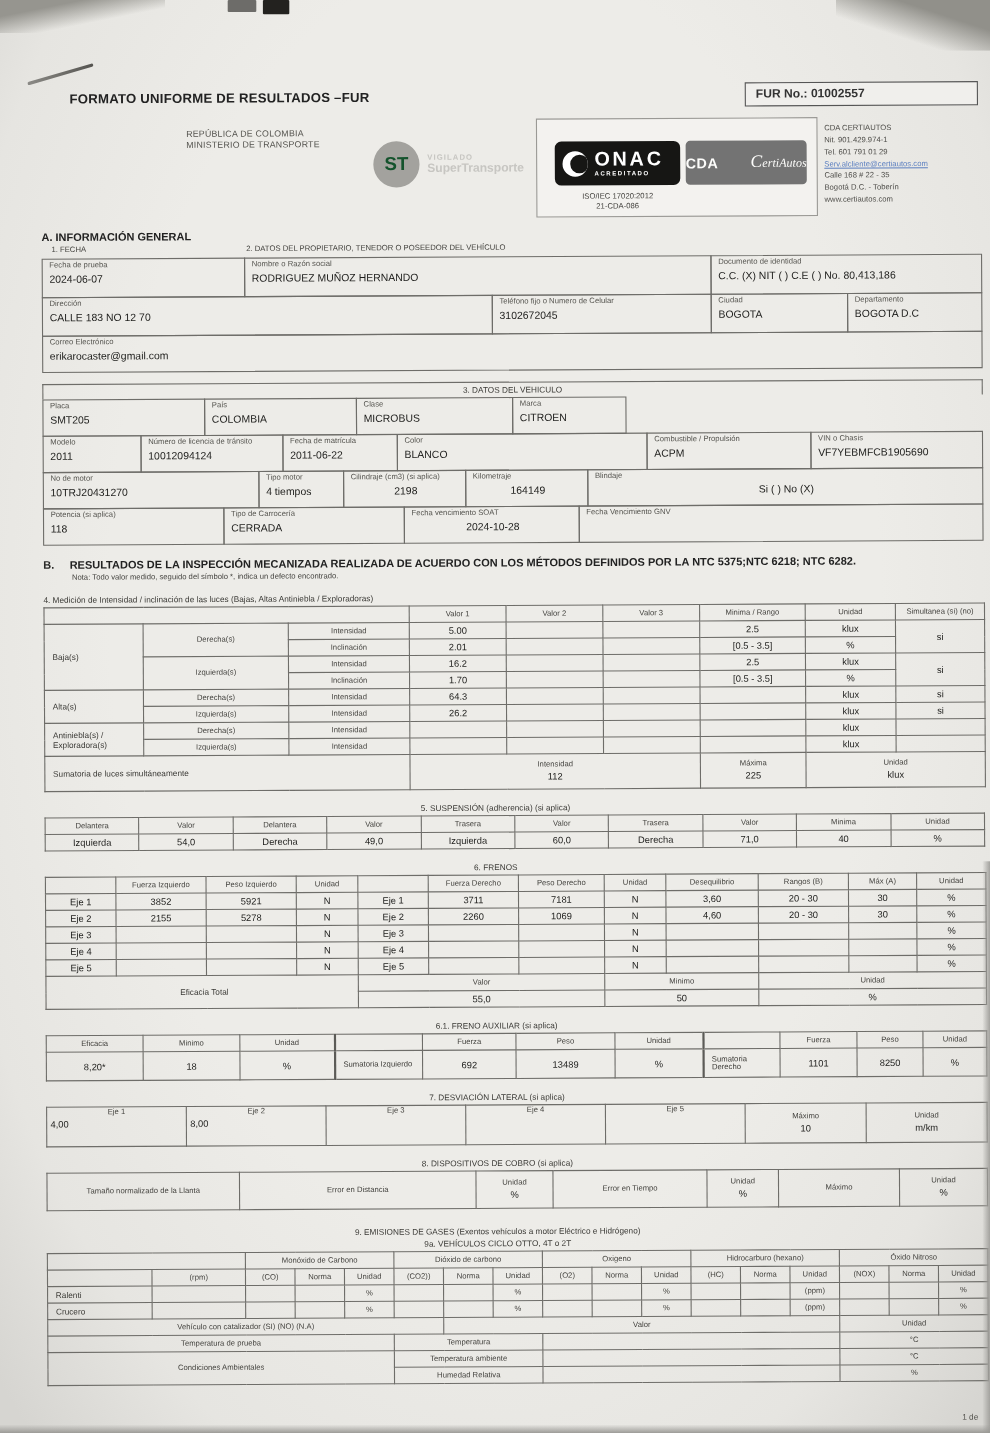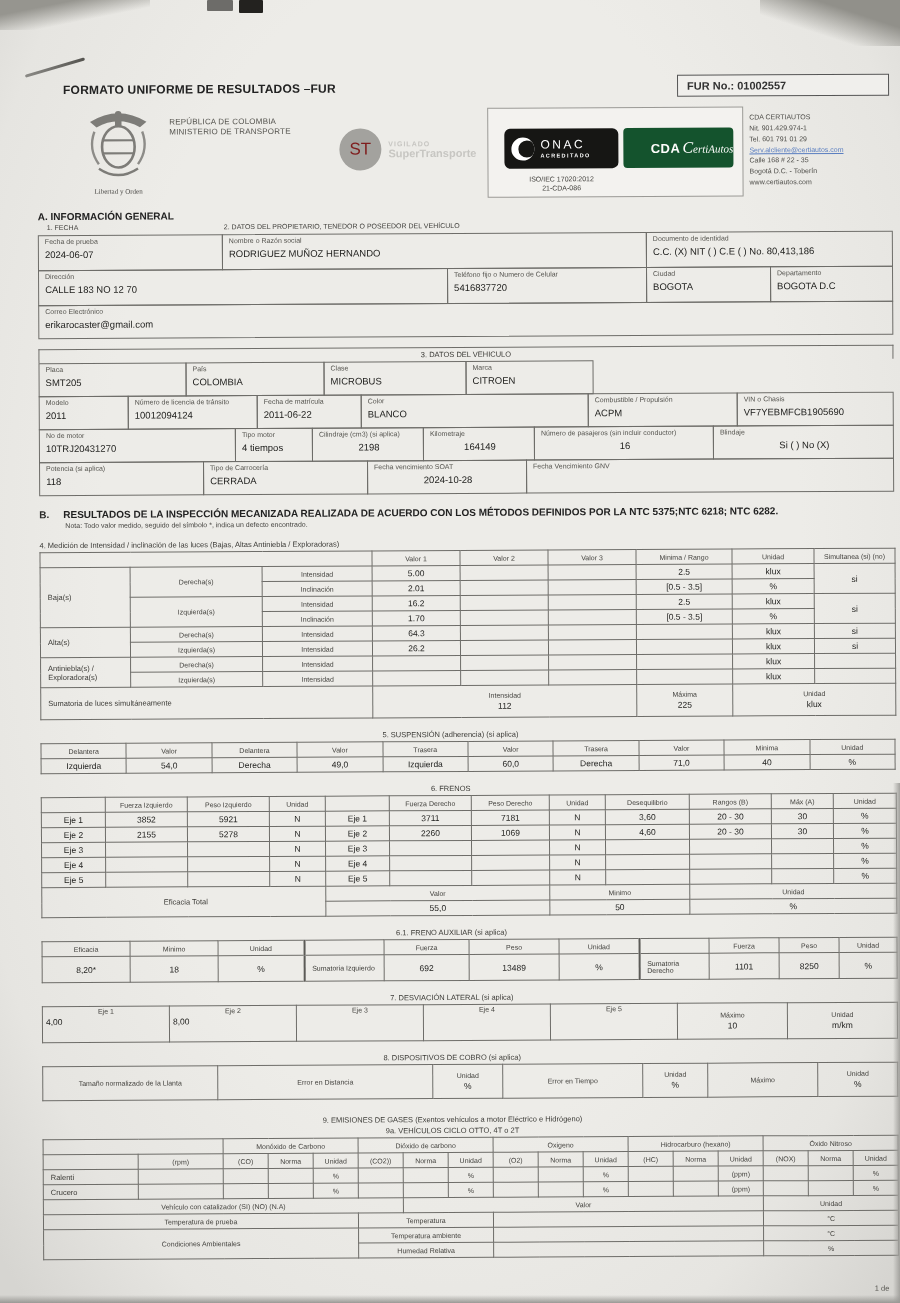--- a/index.html
+++ b/index.html
@@ -33,35 +33,35 @@
   .form-title { position:absolute; left:26px; top:5px; font-size:12px; font-weight:bold; color:#222; letter-spacing:.2px; }
   .fur-box { position:absolute; right:3px; top:0; width:212px; height:22px; border:1px solid #555;
     background:#f0efec; font-size:11px; font-weight:bold; color:#333; display:flex; align-items:center; padding-left:9px; }
 
   
   .header-block { position:relative; margin:4px 5px 0 40px; height:96px; }
   .escudo { position:absolute; left:44px; top:0; width:74px; height:92px; text-align:center; }
   .escudo-caption { font-family:"Liberation Serif", serif; font-size:7px; color:#4c4b48; margin-top:0; }
   .gov { position:absolute; left:132px; top:10px; font-size:8px; color:#55544f; line-height:1.3; letter-spacing:.2px; }
   .st-wrap { position:absolute; left:302px; top:22px; display:flex; align-items:center; gap:7px; }
-  .st-circle { width:42px; height:42px; border-radius:50%; background:#a3a29e; color:#7f1d1d;
-    font-weight:normal; font-size:17px; display:flex; align-items:center; justify-content:center; }
+  .st-circle { width:42px; height:42px; border-radius:50%; background:#a3a29e; color:#14532d;
+    font-weight:bold; font-size:17px; display:flex; align-items:center; justify-content:center; }
   .st-lines { color:#c7c6c2; font-weight:bold; }
   .st-vigilado { font-size:7px; letter-spacing:1px; }
   .st-name { font-size:11px; }
   .cert-box { position:absolute; left:450px; top:2px; width:256px; height:90px; border:1px solid #9a9995; background:#f3f2ef; }
   .onac { position:absolute; left:16px; top:20px; width:114px; height:40px; background:#161614; border-radius:6px;
     color:#fff; display:flex; align-items:center; padding:0 7px; gap:6px; }
   .onac-icon { width:23px; height:23px; border-radius:50%; background:#fff; position:relative; overflow:hidden; flex:0 0 auto; }
   .onac-icon::after { content:""; position:absolute; left:7px; top:3px; width:17px; height:17px; border-radius:50%; background:#161614; }
-  .onac-t1 { font-size:12px; font-weight:normal; letter-spacing:2.5px; line-height:1.1; }
+  .onac-t1 { font-size:18px; font-weight:bold; letter-spacing:2.5px; line-height:1.1; }
   .onac-t2 { font-size:5.5px; font-weight:bold; letter-spacing:1.4px; }
   .iso-lines { position:absolute; left:4px; top:66px; width:138px; text-align:center; font-size:7px; color:#44433f; line-height:1.35; }
-  .cda-box { position:absolute; right:9px; top:20px; width:110px; height:40px; background:#14532d; border-radius:4px;
-    color:#fdfdfb; display:flex; align-items:center; justify-content:flex-end; gap:2px; }
+  .cda-box { position:absolute; right:9px; top:20px; width:110px; height:40px; background:#737373; border-radius:4px;
+    color:#fdfdfb; display:flex; align-items:center; justify-content:space-between; gap:2px; }
   .cda-prefix { font-size:13px; font-weight:bold; letter-spacing:.5px; }
   .cda-name { display:inline-block; font-family:"Liberation Serif", serif; font-style:italic; font-size:11px; }
   .cda-name::first-letter { font-size:16px; }
   .contact { position:absolute; left:712px; top:8px; font-size:7px; color:#4f4e4a; line-height:1.55; }
   .contact .email { color:#5b7fc0; text-decoration:underline; }
 
   
   .sec-title { margin:7px 5px 0 40px; font-size:10px; font-weight:bold; color:#222; }
   .secA-heads { position:relative; margin:2px 5px 0 40px; height:11px; font-size:7px; color:#44433f; }
   .hA1 { position:absolute; left:9px; top:0; }
@@ -108,34 +108,20 @@
 
   <div class="content">
     <div class="pen-stroke"></div>
 
     <div class="titlebar">
       <div class="form-title">FORMATO UNIFORME DE RESULTADOS –FUR</div>
       <div class="fur-box">FUR No.: 01002557</div>
     </div>
 
     <div class="header-block">
-      <div class="escudo">
-        <svg width="66" height="76" viewBox="0 0 60 70">
-          <path d="M4 13 Q30 -3 56 13 L50 18 Q30 7 10 18 Z" fill="#7d7c78"></path>
-          <rect x="27" y="7" width="6" height="10" fill="#7d7c78"></rect>
-          <circle cx="30" cy="6" r="3" fill="#7d7c78"></circle>
-          <ellipse cx="30" cy="36" rx="15" ry="19" fill="none" stroke="#7d7c78" stroke-width="2.4"></ellipse>
-          <line x1="16" y1="30" x2="44" y2="30" stroke="#7d7c78" stroke-width="2"></line>
-          <line x1="16" y1="42" x2="44" y2="42" stroke="#7d7c78" stroke-width="2"></line>
-          <path d="M8 22 Q2 38 12 52" fill="none" stroke="#8d8c88" stroke-width="2.2"></path>
-          <path d="M52 22 Q58 38 48 52" fill="none" stroke="#8d8c88" stroke-width="2.2"></path>
-          <path d="M12 56 Q30 68 48 56" fill="none" stroke="#7d7c78" stroke-width="2.2"></path>
-        </svg>
-        <div class="escudo-caption">Libertad y Orden</div>
-      </div>
       <div class="gov">
         <div>REPÚBLICA DE COLOMBIA</div>
         <div>MINISTERIO DE TRANSPORTE</div>
       </div>
       <div class="st-wrap">
         <div class="st-circle">ST</div>
         <div class="st-lines">
           <div class="st-vigilado">VIGILADO</div>
           <div class="st-name">SuperTransporte</div>
         </div>
@@ -187,21 +173,21 @@
         <div class="fv">C.C. (X) NIT ( ) C.E ( ) No. 80,413,186</div>
       </div>
     </div>
     <div class="formrow">
       <div class="fcell c0" style="width:410px">
         <div class="fl">Dirección</div>
         <div class="fv">CALLE 183 NO 12 70</div>
       </div>
       <div class="fcell" style="width:200px">
         <div class="fl">Teléfono fijo o Numero de Celular</div>
-        <div class="fv">5416837720</div>
+        <div class="fv">3102672045</div>
       </div>
       <div class="fcell" style="width:125px">
         <div class="fl">Ciudad</div>
         <div class="fv">BOGOTA</div>
       </div>
       <div class="fcell grow">
         <div class="fl">Departamento</div>
         <div class="fv">BOGOTA D.C</div>
       </div>
     </div>
@@ -219,21 +205,21 @@
         <div class="fv">SMT205</div>
       </div>
       <div class="fcell" style="width:139px;min-height:34px">
         <div class="fl">País</div>
         <div class="fv">COLOMBIA</div>
       </div>
       <div class="fcell" style="width:143px;min-height:34px">
         <div class="fl">Clase</div>
         <div class="fv">MICROBUS</div>
       </div>
-      <div class="fcell" style="width:128px;min-height:34px">
+      <div class="fcell" style="width:104px;min-height:34px">
         <div class="fl">Marca</div>
         <div class="fv">CITROEN</div>
       </div>
     </div>
     <div class="formrow">
       <div class="fcell c0" style="width:90px;min-height:34px">
         <div class="fl">Modelo</div>
         <div class="fv">2011</div>
       </div>
       <div class="fcell" style="width:130px;min-height:34px">
@@ -266,24 +252,20 @@
         <div class="fl">Tipo motor</div>
         <div class="fv">4 tiempos</div>
       </div>
       <div class="fcell" style="width:112px;min-height:34px">
         <div class="fl">Cilindraje (cm3) (si aplica)</div>
         <div class="fv ctr">2198</div>
       </div>
       <div class="fcell" style="width:112px;min-height:34px">
         <div class="fl">Kilometraje</div>
         <div class="fv ctr">164149</div>
-      </div>
-      <div class="fcell" style="width:180px;min-height:34px">
-        <div class="fl">Número de pasajeros (sin incluir conductor)</div>
-        <div class="fv ctr">16</div>
       </div>
       <div class="fcell grow" style="min-height:34px">
         <div class="fl">Blindaje</div>
         <div class="fv ctr">Si ( ) No (X)</div>
       </div>
     </div>
     <div class="formrow">
       <div class="fcell c0" style="width:165px;min-height:34px">
         <div class="fl">Potencia (si aplica)</div>
         <div class="fv">118</div>

